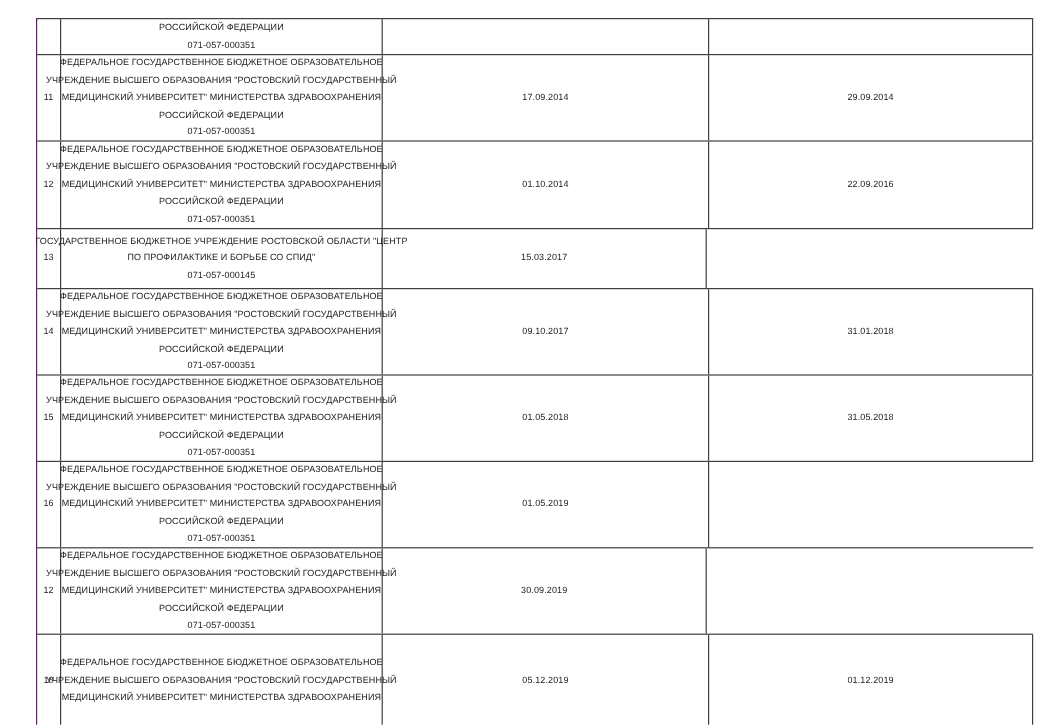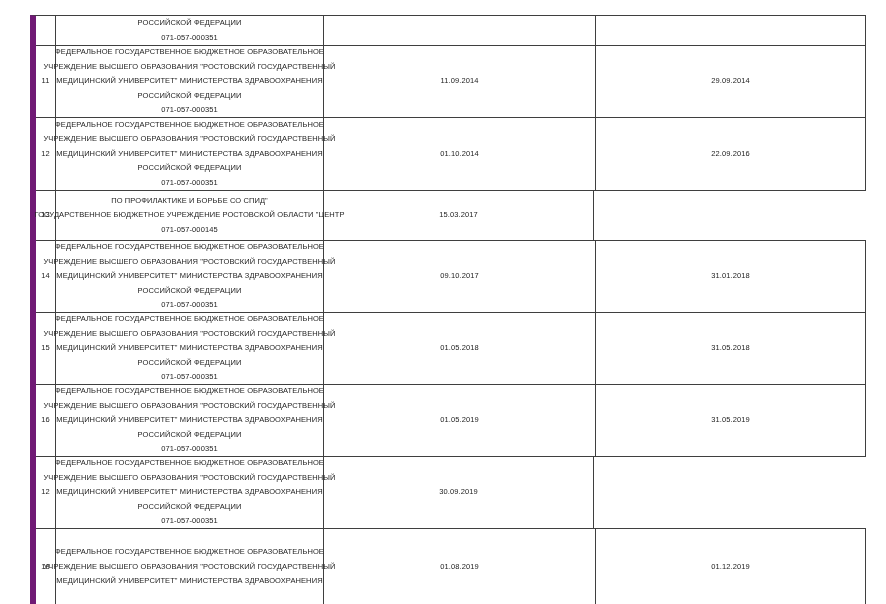--- a/index.html
+++ b/index.html
@@ -14,21 +14,21 @@
     position: relative;
     font-family: "Liberation Sans", sans-serif;
     color: #222222;
   }
   .doc-table {
     position: absolute;
     left: 30px;
     top: 15px;
     width: 830px;
     border-top: 1px solid #3f3f3f;
-    border-left: 6px solid #701a75;
+    border-left: 1px solid #701a75;
     box-sizing: content-box;
   }
   .row {
     display: flex;
     box-sizing: border-box;
     border-bottom: 1px solid #3f3f3f;
   }
   .row.h30 { height: 30px; }
   .row.h72 { height: 72px; }
   .row.h73 { height: 73px; }
@@ -73,21 +73,21 @@
         <span>11</span>
       </div>
     <div class="cell org">
         <div class="org-line">ФЕДЕРАЛЬНОЕ ГОСУДАРСТВЕННОЕ БЮДЖЕТНОЕ ОБРАЗОВАТЕЛЬНОЕ</div>
         <div class="org-line">УЧРЕЖДЕНИЕ ВЫСШЕГО ОБРАЗОВАНИЯ "РОСТОВСКИЙ ГОСУДАРСТВЕННЫЙ</div>
         <div class="org-line">МЕДИЦИНСКИЙ УНИВЕРСИТЕТ" МИНИСТЕРСТВА ЗДРАВООХРАНЕНИЯ</div>
         <div class="org-line">РОССИЙСКОЙ ФЕДЕРАЦИИ</div>
         <div class="org-line">071-057-000351</div>
       </div>
     <div class="cell d1">
-        <span>11.09.2014</span>
+        <span>17.09.2014</span>
       </div>
     <div class="cell d2">
         <span>29.09.2014</span>
       </div>
   </div>
 
   <div class="row h73">
     <div class="cell num">
         <span>12</span>
       </div>
@@ -104,22 +104,22 @@
     <div class="cell d2">
         <span>22.09.2016</span>
       </div>
   </div>
 
   <div class="row h50">
     <div class="cell num">
         <span>13</span>
       </div>
     <div class="cell org">
+        <div class="org-line">ГОСУДАРСТВЕННОЕ БЮДЖЕТНОЕ УЧРЕЖДЕНИЕ РОСТОВСКОЙ ОБЛАСТИ "ЦЕНТР</div>
         <div class="org-line">ПО ПРОФИЛАКТИКЕ И БОРЬБЕ СО СПИД"</div>
-        <div class="org-line">ГОСУДАРСТВЕННОЕ БЮДЖЕТНОЕ УЧРЕЖДЕНИЕ РОСТОВСКОЙ ОБЛАСТИ "ЦЕНТР</div>
         <div class="org-line">071-057-000145</div>
       </div>
     <div class="cell d2">
         <span>15.03.2017</span>
       </div>
   </div>
 
   <div class="row h72">
     <div class="cell num">
         <span>14</span>
@@ -165,23 +165,20 @@
     <div class="cell org">
         <div class="org-line">ФЕДЕРАЛЬНОЕ ГОСУДАРСТВЕННОЕ БЮДЖЕТНОЕ ОБРАЗОВАТЕЛЬНОЕ</div>
         <div class="org-line">УЧРЕЖДЕНИЕ ВЫСШЕГО ОБРАЗОВАНИЯ "РОСТОВСКИЙ ГОСУДАРСТВЕННЫЙ</div>
         <div class="org-line">МЕДИЦИНСКИЙ УНИВЕРСИТЕТ" МИНИСТЕРСТВА ЗДРАВООХРАНЕНИЯ</div>
         <div class="org-line">РОССИЙСКОЙ ФЕДЕРАЦИИ</div>
         <div class="org-line">071-057-000351</div>
       </div>
     <div class="cell d1">
         <span>01.05.2019</span>
       </div>
-    <div class="cell d2">
-        <span>31.05.2019</span>
-      </div>
   </div>
 
   <div class="row h72">
     <div class="cell num">
         <span>12</span>
       </div>
     <div class="cell org">
         <div class="org-line">ФЕДЕРАЛЬНОЕ ГОСУДАРСТВЕННОЕ БЮДЖЕТНОЕ ОБРАЗОВАТЕЛЬНОЕ</div>
         <div class="org-line">УЧРЕЖДЕНИЕ ВЫСШЕГО ОБРАЗОВАНИЯ "РОСТОВСКИЙ ГОСУДАРСТВЕННЫЙ</div>
         <div class="org-line">МЕДИЦИНСКИЙ УНИВЕРСИТЕТ" МИНИСТЕРСТВА ЗДРАВООХРАНЕНИЯ</div>
@@ -196,20 +193,20 @@
   <div class="row h76 last">
     <div class="cell num">
         <span>18</span>
       </div>
     <div class="cell org">
         <div class="org-line">ФЕДЕРАЛЬНОЕ ГОСУДАРСТВЕННОЕ БЮДЖЕТНОЕ ОБРАЗОВАТЕЛЬНОЕ</div>
         <div class="org-line">УЧРЕЖДЕНИЕ ВЫСШЕГО ОБРАЗОВАНИЯ "РОСТОВСКИЙ ГОСУДАРСТВЕННЫЙ</div>
         <div class="org-line">МЕДИЦИНСКИЙ УНИВЕРСИТЕТ" МИНИСТЕРСТВА ЗДРАВООХРАНЕНИЯ</div>
       </div>
     <div class="cell d1">
-        <span>01.08.2019</span>
+        <span>05.12.2019</span>
       </div>
     <div class="cell d2">
         <span>01.12.2019</span>
       </div>
   </div>
 
 </div>
 
 </body></html>

